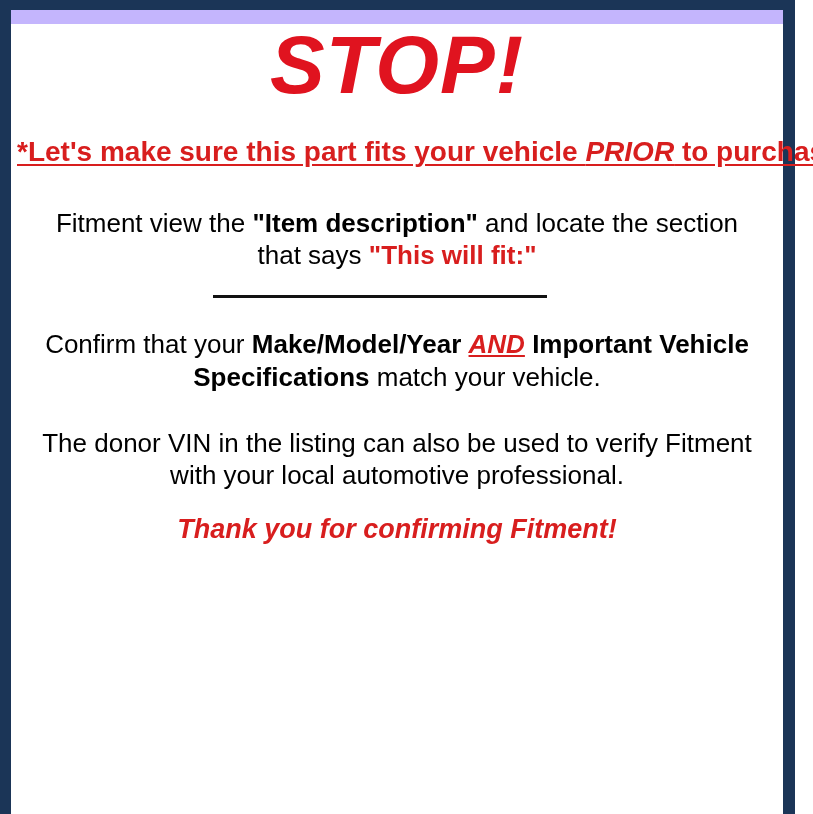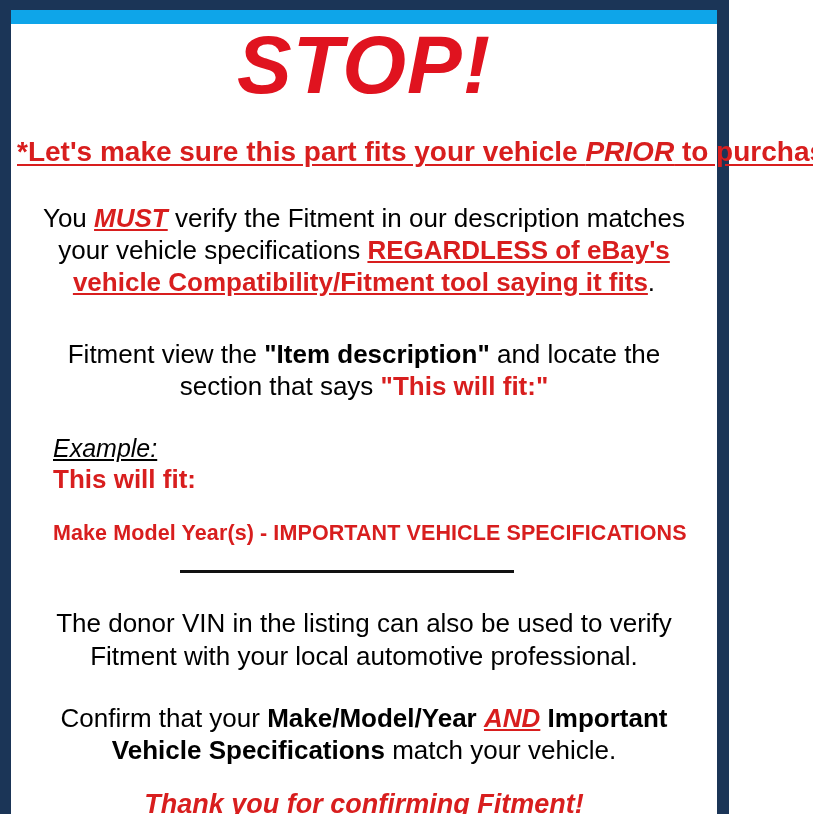--- a/index.html
+++ b/index.html
@@ -9,23 +9,23 @@
   }
   body {
     width: 813px;
     height: 814px;
     font-family: "Liberation Sans", sans-serif;
     overflow: hidden;
   }
 
   #notice-card {
     box-sizing: border-box;
-    width: 729px;
+    width: 795px;
     height: 814px;
-    background: #0ea5e9;
+    background: #c4b5fd;
     border-top: 10px solid #1b3557;
     border-left: 11px solid #1b3557;
     border-right: 12px solid #1b3557;
     border-bottom: 14px solid #1b3557;
     position: relative;
   }
 
   .inner {
     box-sizing: border-box;
     width: 100%;
@@ -142,42 +142,32 @@
 
 <div id="notice-card">
   <div class="inner">
 
     <div class="headline">STOP!</div>
 
     <div class="subheadline">
       <span>*Let's make sure this part fits your vehicle </span><span class="ital">PRIOR</span><span> to purchasing*</span>
     </div>
 
-    <p class="para p-must">
-      <span>You </span><span class="red-bi-u">MUST</span><span> verify the Fitment in our description matches your vehicle specifications </span><span class="red-b-u">REGARDLESS of eBay's vehicle Compatibility/Fitment tool saying it fits</span><span>.</span>
-    </p>
 
     <p class="para p-view">
       <span>Fitment view the </span><span class="blk-b">"Item description"</span><span> and locate the section that says </span><span class="red-b">"This will fit:"</span>
     </p>
 
-    <div class="example-block">
-      <div>
-        <span class="example-label">Example:</span>
-      </div>
-      <div class="example-fit">This will fit:</div>
-      <div class="example-spec">Make Model Year(s) - IMPORTANT VEHICLE SPECIFICATIONS</div>
-    </div>
 
     <div class="divider-wrap">
       <span class="divider"></span>
     </div>
 
-    <p class="para p-vin">The donor VIN in the listing can also be used to verify Fitment with your local automotive professional.</p>
-
     <p class="para p-confirm">
       <span>Confirm that your </span><span class="blk-b">Make/Model/Year</span><span> </span><span class="red-bi-u">AND</span><span> </span><span class="blk-b">Important Vehicle Specifications</span><span> match your vehicle.</span>
     </p>
+
+    <p class="para p-vin">The donor VIN in the listing can also be used to verify Fitment with your local automotive professional.</p>
 
     <div class="thanks">Thank you for confirming Fitment!</div>
 
   </div>
 </div>
 
 </body></html>

